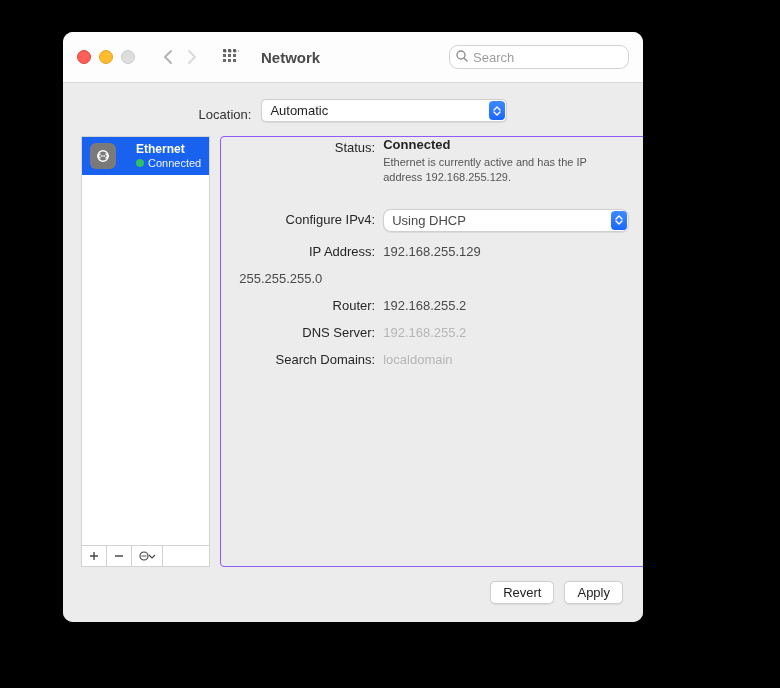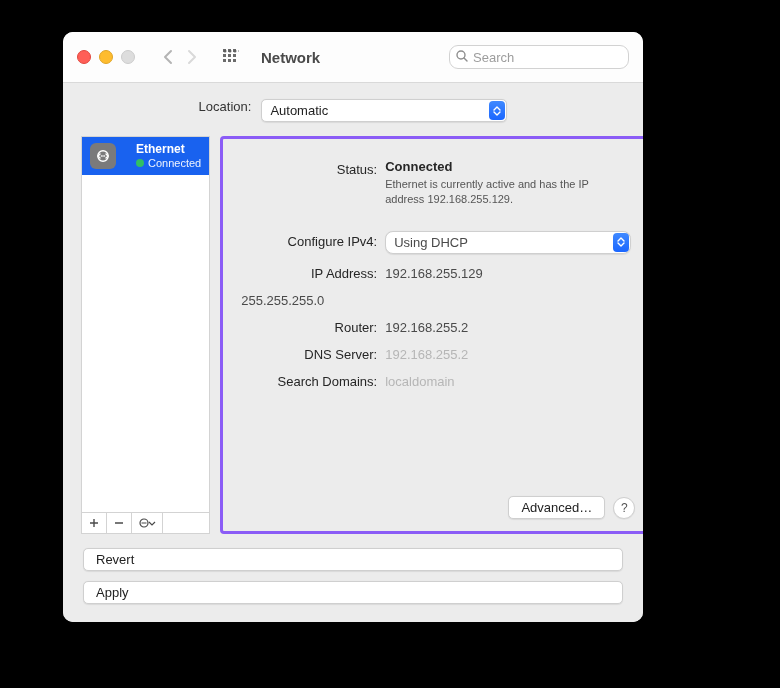--- a/index.html
+++ b/index.html
@@ -63,21 +63,21 @@
   .search-field svg { flex-shrink:0; }
   
   .content {
     flex:1;
     display:flex;
     flex-direction:column;
     background:#ececec;
   }
   .location-row {
     display:flex;
-    align-items:flex-start;
+    align-items:flex-end;
     justify-content:center;
     padding: 16px 0 14px;
     gap: 10px;
   }
   .location-label { color:#333; }
   .select {
     position:relative;
     background:#fff;
     border:1px solid #cfcfcf;
     border-radius:5px;
@@ -163,23 +163,23 @@
     font-size:14px;
     line-height:1;
   }
   .sf-btn.wide { width:30px; gap:0;}
   .sf-btn:last-child { border-right:none; flex:1; justify-content:flex-start;}
 
   
   .detail {
     flex:1;
     background:#ececec;
-    border:3px solid #8b5cf6;
+    border:1px solid #8b5cf6;
     border-radius:4px;
-    padding: 20px 18px 44px 18px;
+    padding: 0 18px 44px 18px;
     position:relative;
   }
   .form-row {
     display:flex;
     align-items:flex-start;
     margin-bottom: 12px;
   }
   .form-row.tight { margin-bottom: 9px; }
   .form-label {
     width: 136px;
@@ -221,21 +221,20 @@
     display:flex; align-items:center; justify-content:center;
     font-size:12px; color:#555;
     box-shadow: 0 0.5px 1px rgba(0,0,0,0.08);
   }
 
   .footer-buttons {
     display:flex;
     justify-content:flex-end;
     gap:10px;
     padding: 14px 20px 18px;
-    flex-direction: column;
   }
 </style>
 </head>
 <body>
 
 <div class="window">
 
   <div class="toolbar">
     <div class="traffic-lights">
       <div class="tl red"></div>
@@ -391,24 +390,20 @@
         </div>
         <div class="form-row tight">
           <div class="form-label">DNS Server:</div>
           <div class="form-value muted" style="padding-top:3px">192.168.255.2</div>
         </div>
         <div class="form-row tight">
           <div class="form-label">Search Domains:</div>
           <div class="form-value muted" style="padding-top:3px">localdomain</div>
         </div>
 
-        <div class="detail-buttons">
-          <div class="btn">Advanced…</div>
-          <div class="help-btn">?</div>
-        </div>
       </div>
     </div>
 
     <div class="footer-buttons">
       <div class="btn">Revert</div>
       <div class="btn">Apply</div>
     </div>
   </div>
 </div>
 

